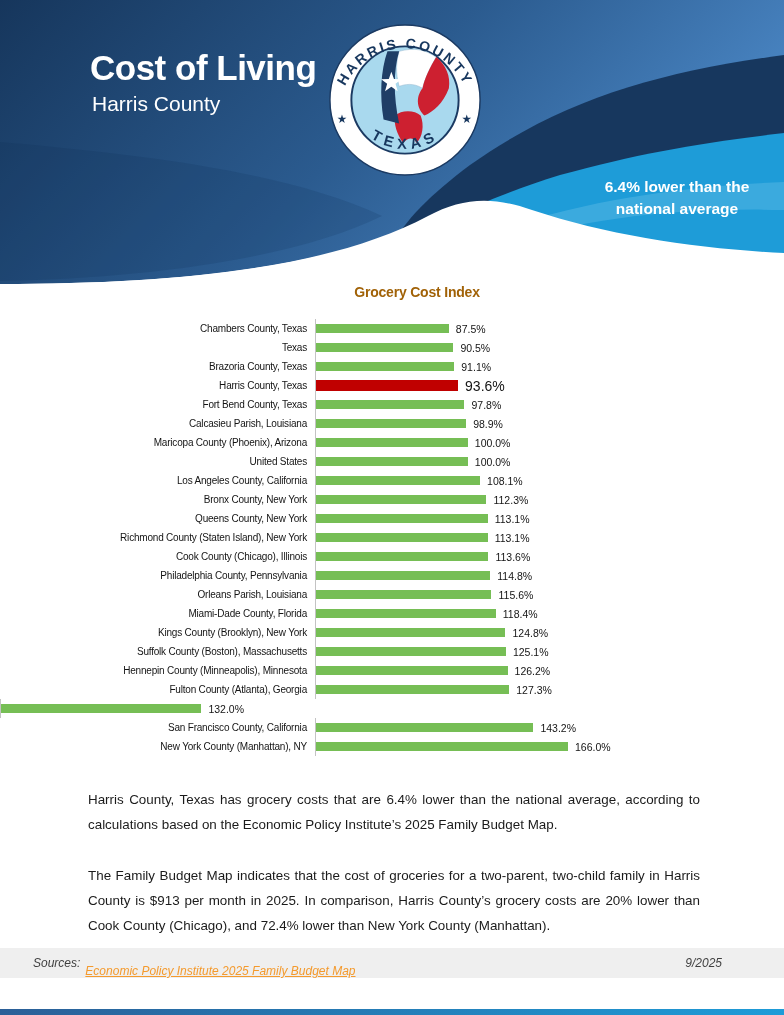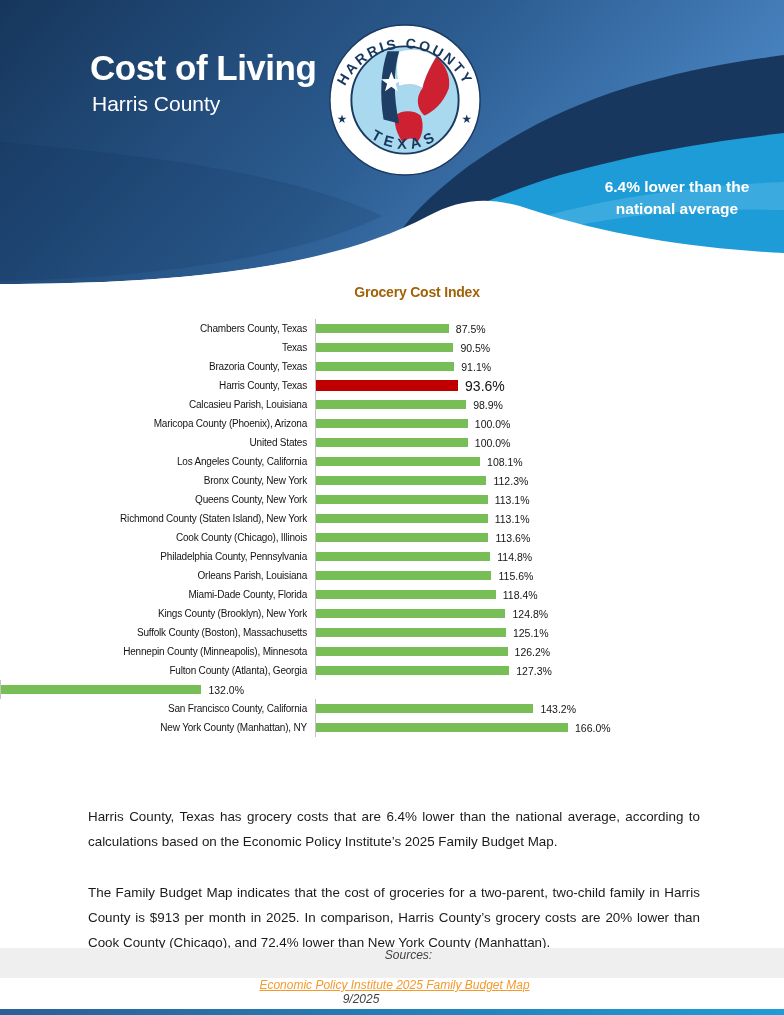--- a/index.html
+++ b/index.html
@@ -33,28 +33,28 @@
     flex:none;width:307px;padding-right:8px;text-align:right;font-size:10px;color:#141414;
     white-space:nowrap;letter-spacing:-0.2px;
   }
   .row-barcell{flex:none;border-left:1px solid #c3c3c3;height:19px;display:flex;align-items:center;}
   .row-bar{height:9px;flex:none;}
   .chart-row.highlight .row-bar{height:11px;}
   .row-value{flex:none;margin-left:7px;font-size:10.5px;color:#141414;white-space:nowrap;}
   .chart-row.highlight .row-value{font-size:14px;text-align:right;}
   
   .body-copy{
-    position:absolute;left:88px;top:804px;width:612px;font-size:13.4px;line-height:25px;
+    position:absolute;left:88px;top:787px;width:612px;font-size:13.4px;line-height:25px;
     color:#1b1b1b;text-align:justify;
   }
   .body-copy .para2{margin-top:26px;}
   
   .footer{
     position:absolute;left:0;top:948px;width:784px;height:30px;background:#efefef;
-    display:flex;align-items:center;font-style:italic;font-size:12px;color:#3f3f3f;flex-direction:column;
+    display:flex;align-items:center;font-style:italic;font-size:12px;color:#3f3f3f;
   }
   .footer .src-label{margin-left:33px;}
   .footer .src-link{margin-left:5px;color:#F49A2D;text-decoration:underline;cursor:pointer;margin-top:16px;}
   .footer .spacer{flex:1;}
   .footer .date{margin-right:62px;}
   .bottom-strip{
     position:absolute;left:0;bottom:0;width:784px;height:6px;
     background:linear-gradient(to right,#2B5F97,#1E9CD8);
   }
 </style>
@@ -143,20 +143,27 @@
           <div class="row-value">91.1%</div>
         </div>
         <div class="chart-row highlight">
           <div class="row-label">Harris County, Texas</div>
           <div class="row-barcell">
             <div class="row-bar" style="width: 142.092px; background: rgb(192, 0, 0);"></div>
           </div>
           <div class="row-value">93.6%</div>
         </div>
         <div class="chart-row">
+          <div class="row-label">Fort Bend County, Texas</div>
+          <div class="row-barcell">
+            <div class="row-bar" style="width: 148.467px; background: rgb(118, 190, 85);"></div>
+          </div>
+          <div class="row-value">97.8%</div>
+        </div>
+        <div class="chart-row">
           <div class="row-label">Calcasieu Parish, Louisiana</div>
           <div class="row-barcell">
             <div class="row-bar" style="width: 150.137px; background: rgb(118, 190, 85);"></div>
           </div>
           <div class="row-value">98.9%</div>
         </div>
         <div class="chart-row">
           <div class="row-label">Maricopa County (Phoenix), Arizona</div>
           <div class="row-barcell">
             <div class="row-bar" style="width: 151.807px; background: rgb(118, 190, 85);"></div>

